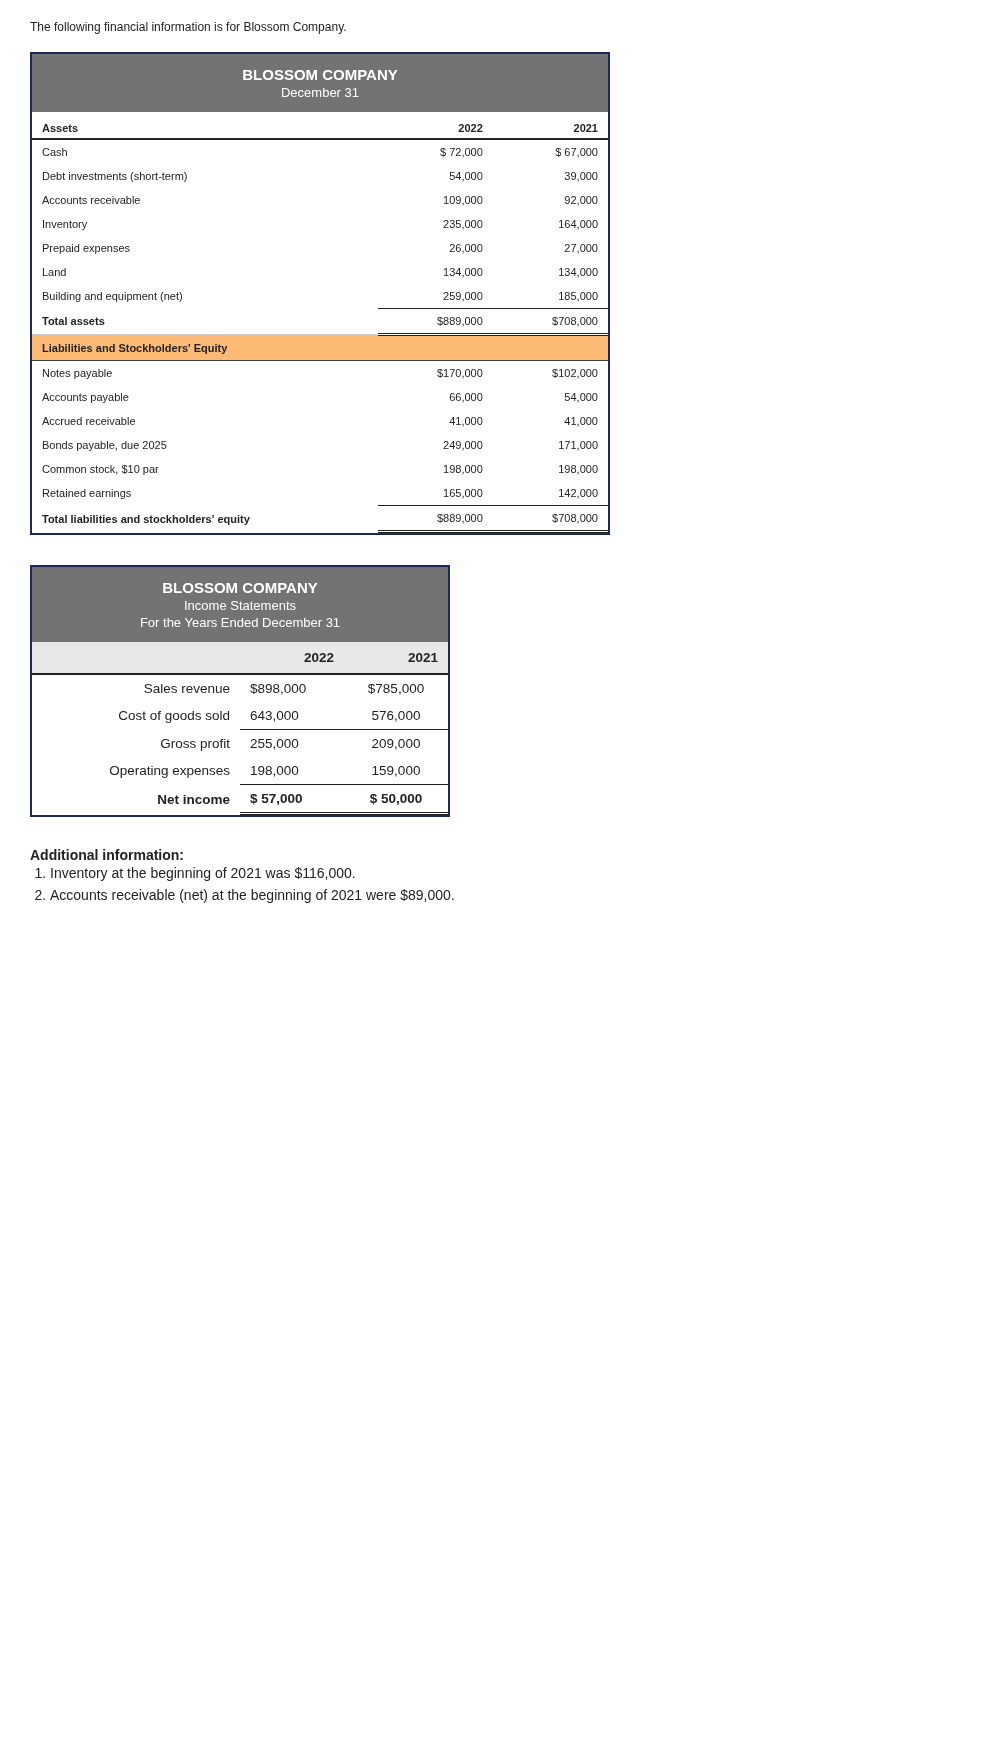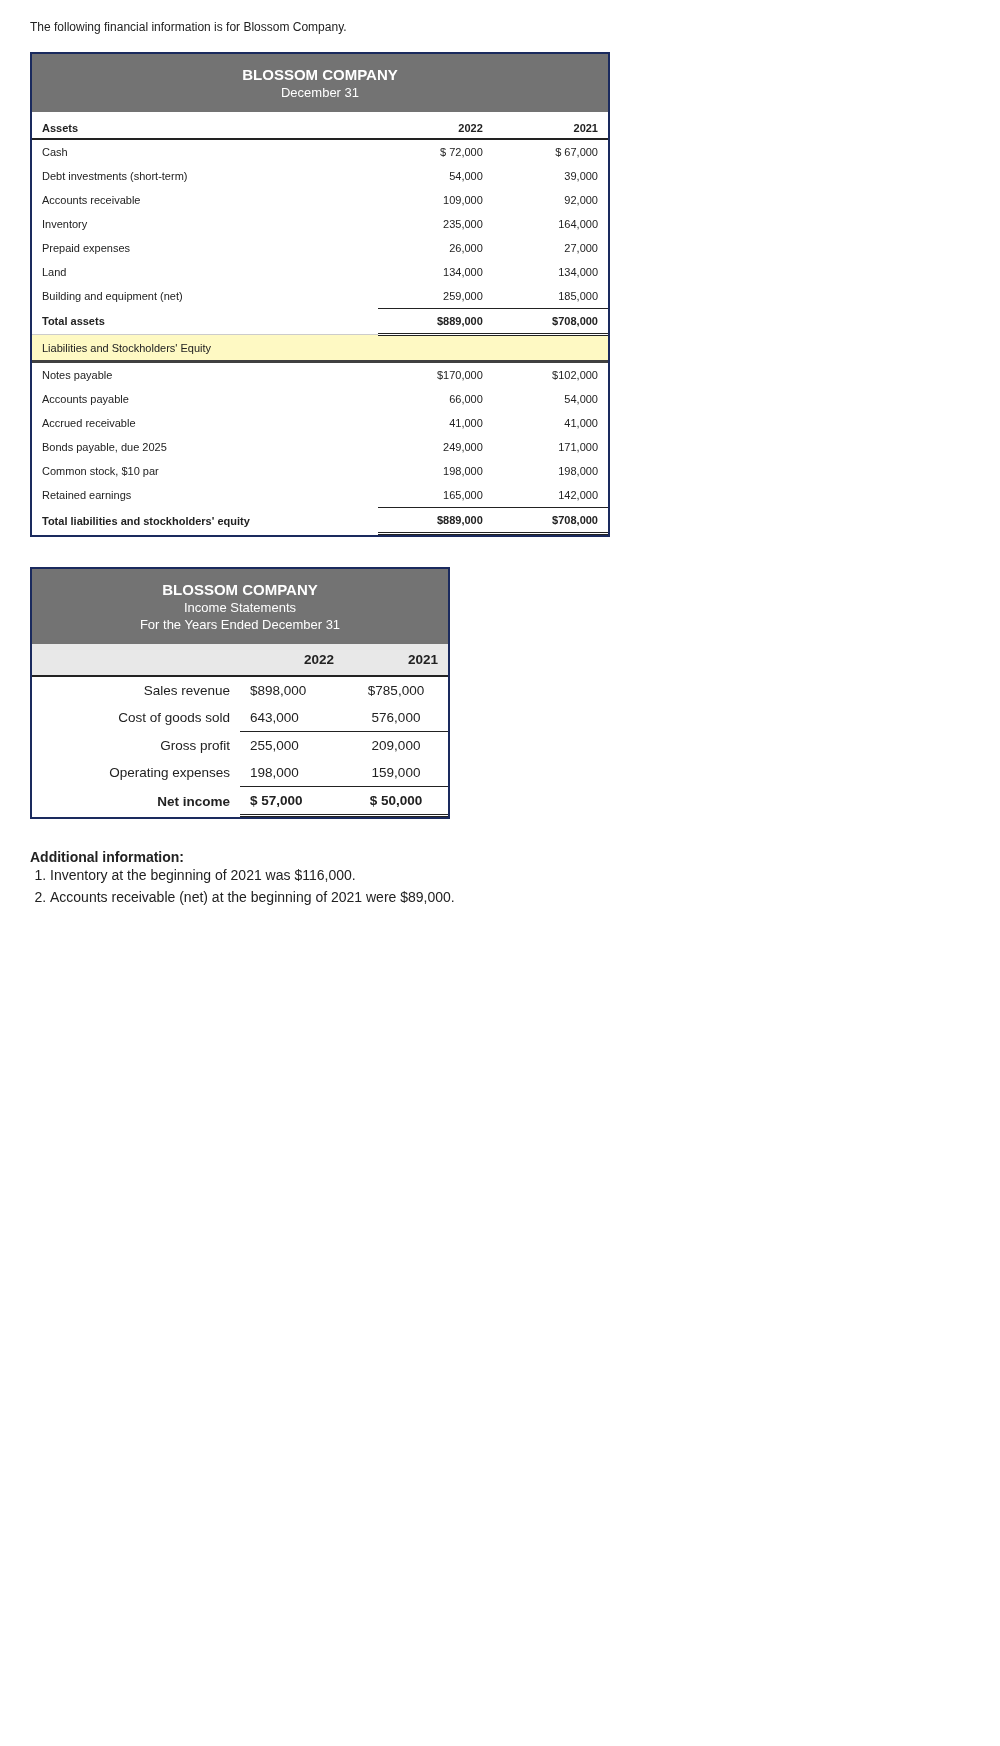--- a/index.html
+++ b/index.html
@@ -59,37 +59,37 @@
     .col-2021 { width: 20%; text-align: right; }
 
     .header-row td {
       font-weight: bold;
       padding-top: 10px;
       padding-bottom: 4px;
       border-bottom: 2px solid #222;
     }
 
     .section-header td {
-      background-color: #fef9c3;
-      font-weight: normal;
+      background-color: #fdba74;
+      font-weight: bold;
       padding: 6px 10px;
       border-top: 1px solid #ccc;
-      border-bottom: 3px solid #404040;
+      border-bottom: 1px solid #404040;
     }
 
     .underline-row td.col-2022,
     .underline-row td.col-2021 {
       border-bottom: 1px solid #222;
     }
 
     .total-row td.col-2022,
     .total-row td.col-2021 {
       border-top: 1px solid #222;
       border-bottom: 3px double #222;
-      font-weight: bold;
+      font-weight: normal;
     }
 
     .total-row td.col-label {
       font-weight: bold;
     }
 
     
     .income-table-wrapper {
       border: 2px solid #1a2a5e;
       margin-bottom: 30px;

